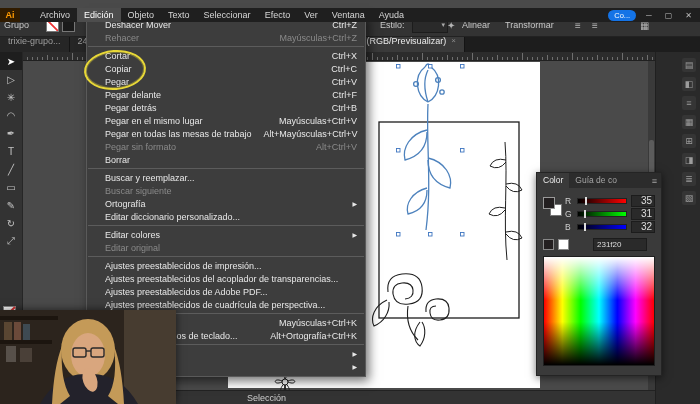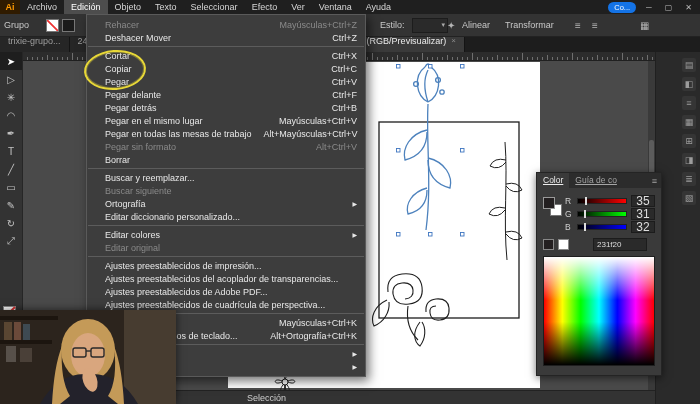--- a/index.html
+++ b/index.html
@@ -1,20 +1,20 @@
 <!DOCTYPE html>
 <html><head>
 <meta charset="utf-8">
 <style>
   html,body{margin:0;padding:0}
   body{width:700px;height:404px;position:relative;overflow:hidden;background:#4a4a4a;
        font-family:"Liberation Sans","DejaVu Sans",sans-serif;color:#ddd;}
   
-  .titlebar{position:absolute;left:0;top:0;width:700px;height:14px;background:#1f1f1f;
-            display:flex;align-items:center;font-size:9px;z-index:30;}
+  .titlebar{position:absolute;left:0;top:8px;width:700px;height:14px;background:#1f1f1f;
+            display:flex;align-items:center;font-size:9px;z-index:30;gap:13px;}
   .ai-logo{width:20px;height:14px;background:#301b00;color:#ff9a00;font-weight:bold;
            display:flex;align-items:center;justify-content:center;font-size:9px;}
   .mb-item{padding:0 7px;height:14px;line-height:14px;color:#d6d6d6;white-space:nowrap;}
   .mb-item.active{background:#4d4d4d;color:#fff;}
   .tb-right{margin-left:auto;display:flex;align-items:center;gap:7px;padding-right:5px;}
   .badge{background:#1473e6;color:#fff;border-radius:7px;font-size:7.5px;padding:1px 6px;}
   .winbtn{color:#bbb;font-size:8px;padding:0 3px;}
   
   .controlbar{position:absolute;left:0;top:14px;width:700px;height:22px;background:#333;
               border-bottom:1px solid #222;font-size:9px;z-index:5;}
@@ -60,37 +60,37 @@
   .rightstrip{position:absolute;left:655px;top:52px;width:45px;height:352px;background:#2a2a2a;
               border-left:1px solid #202020;z-index:3;}
   .dock{position:absolute;right:3px;top:6px;width:18px;display:flex;flex-direction:column;
         gap:5px;align-items:center;}
   .dock-icon{width:14px;height:14px;color:#9c9c9c;font-size:9px;display:flex;align-items:center;
              justify-content:center;background:#353535;border-radius:2px;}
   
   .colorpanel{position:absolute;left:536px;top:172px;width:124px;height:202px;background:#3a3a3a;
               border:1px solid #242424;box-shadow:0 2px 8px rgba(0,0,0,.55);z-index:10;font-size:8.5px;}
   .cp-tabs{height:15px;background:#2c2c2c;display:flex;align-items:center;}
-  .cp-tab{padding:0 6px;height:15px;line-height:15px;color:#a5a5a5;white-space:nowrap;text-decoration:underline;}
+  .cp-tab{padding:0 6px;height:15px;line-height:15px;color:#a5a5a5;white-space:nowrap;}
   .cp-tab.active{background:#3a3a3a;color:#ececec;}
   .cp-menu{margin-left:auto;color:#a5a5a5;padding-right:4px;font-size:9px;}
   .cp-body{position:relative;padding:6px;}
   .cp-fs{position:absolute;left:6px;top:9px;width:18px;height:18px;}
   .cp-fs .b{position:absolute;left:7px;top:7px;width:10px;height:10px;background:#fff;border:1px solid #777;}
   .cp-fs .f{position:absolute;left:0;top:0;width:10px;height:10px;background:#231f20;border:1px solid #999;}
   .cp-sliders{margin-left:22px;}
   .cp-row{display:flex;align-items:center;height:13px;gap:4px;}
   .cp-letter{width:8px;color:#cfcfcf;}
   .track{flex:1;height:4px;border:1px solid #222;position:relative;}
   .track.r{background:linear-gradient(to right,#000,#f00);}
   .track.g{background:linear-gradient(to right,#000,#0f0);}
   .track.b{background:linear-gradient(to right,#000,#00f);}
   .thumb{position:absolute;top:-2px;width:2px;height:8px;background:#ddd;}
   .cp-val{width:18px;height:10px;background:#2a2a2a;border:1px solid #1c1c1c;color:#ddd;
-          text-align:center;padding:0 2px;font-size:12px;line-height:10px;}
+          text-align:right;padding:0 2px;font-size:10px;line-height:10px;}
   .cp-hexrow{display:flex;align-items:center;gap:4px;margin:5px 8px 5px 0;}
   .hx-b{width:9px;height:9px;background:#231f20;border:1px solid #888;}
   .hx-w{width:9px;height:9px;background:#fff;border:1px solid #888;}
   .cp-hex{margin-left:auto;width:46px;height:11px;background:#2a2a2a;border:1px solid #1c1c1c;
           color:#ddd;font-size:8px;line-height:11px;padding:0 3px;}
   .spectrum{height:108px;border:1px solid #1e1e1e;
      background:linear-gradient(to bottom,#fff,rgba(255,255,255,0) 40%,rgba(0,0,0,0) 60%,#000),
                 linear-gradient(to right,#f00,#ff0,#0f0,#0ff,#00f,#f0f,#f00);}
   
   .editmenu{position:absolute;left:86px;top:14px;width:278px;background:#3d3d3d;
@@ -438,29 +438,29 @@
     <div class="cp-hexrow">
       <span class="hx-b"></span>
       <span class="hx-w"></span>
       <span class="cp-hex">231f20</span>
     </div>
     <div class="spectrum"></div>
   </div>
 </div>
 
 <div class="editmenu">
+    <div class="m-item">
+      <span class="m-label">Deshacer Mover</span>
+      <span class="m-flex"></span>
+      <span class="m-short">Ctrl+Z</span>
+    </div>
     <div class="m-item disabled">
       <span class="m-label">Rehacer</span>
       <span class="m-flex"></span>
       <span class="m-short">Mayúsculas+Ctrl+Z</span>
-    </div>
-    <div class="m-item">
-      <span class="m-label">Deshacer Mover</span>
-      <span class="m-flex"></span>
-      <span class="m-short">Ctrl+Z</span>
     </div>
     <div class="m-sep"></div>
     <div class="m-item">
       <span class="m-label">Cortar</span>
       <span class="m-flex"></span>
       <span class="m-short">Ctrl+X</span>
     </div>
     <div class="m-item">
       <span class="m-label">Copiar</span>
       <span class="m-flex"></span>

